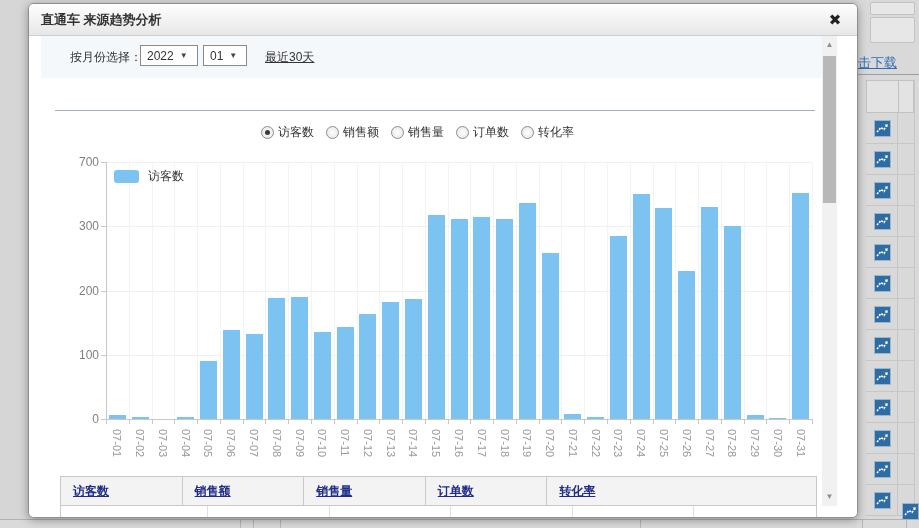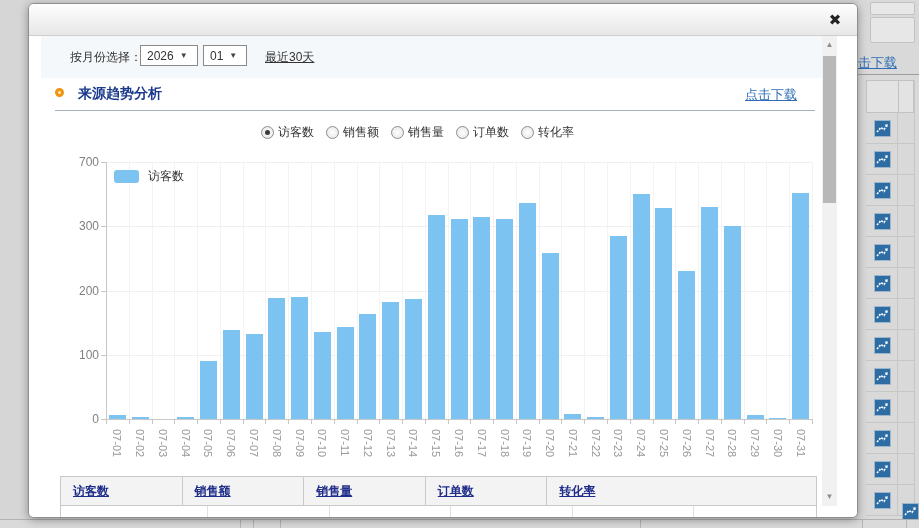--- a/index.html
+++ b/index.html
@@ -264,43 +264,39 @@
   <div class="vline" style="left:240px"></div>
   <div class="vline" style="left:253px"></div>
   <div class="vline" style="left:280px"></div>
   <div class="vline" style="left:640px"></div>
   <div class="vline" style="left:862px"></div>
   <div class="vline" style="left:906px"></div>
 </div>
 
 <div class="modal">
   <div class="m-header">
+    <span class="m-title">直通车 来源趋势分析</span>
     <span class="m-close">✖</span>
   </div>
 
   <div class="m-body">
 
     <div class="filter-bar">
       <span class="f-label">按月份选择：</span>
       <div class="sel sel-year">
-        <span>2026</span>
+        <span>2022</span>
         <span class="arr">▼</span>
       </div>
       <div class="sel sel-month">
         <span>01</span>
         <span class="arr">▼</span>
       </div>
       <a class="recent-link">最近30天</a>
     </div>
 
-    <div class="section-row">
-      <span class="bullet"></span>
-      <span class="section-title">来源趋势分析</span>
-      <a class="dl-link">点击下载</a>
-    </div>
     <div class="section-divider"></div>
 
     <div class="radio-row" id="radio-row">
         <div class="radio-item">
           <span class="rdot checked"></span>
           <span>访客数</span>
         </div>
         <div class="radio-item">
           <span class="rdot"></span>
           <span>销售额</span>

